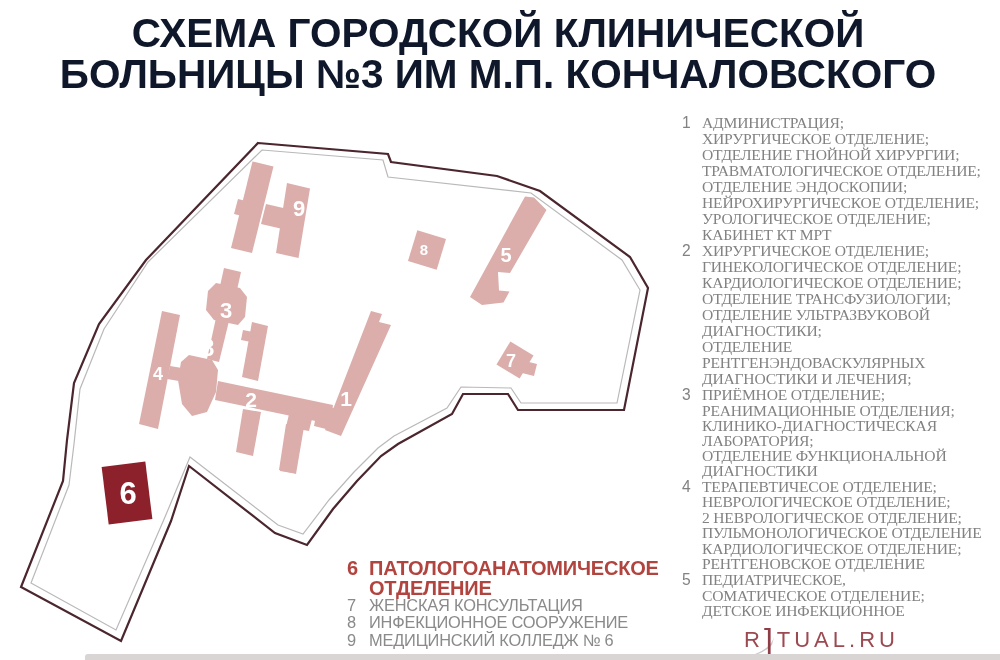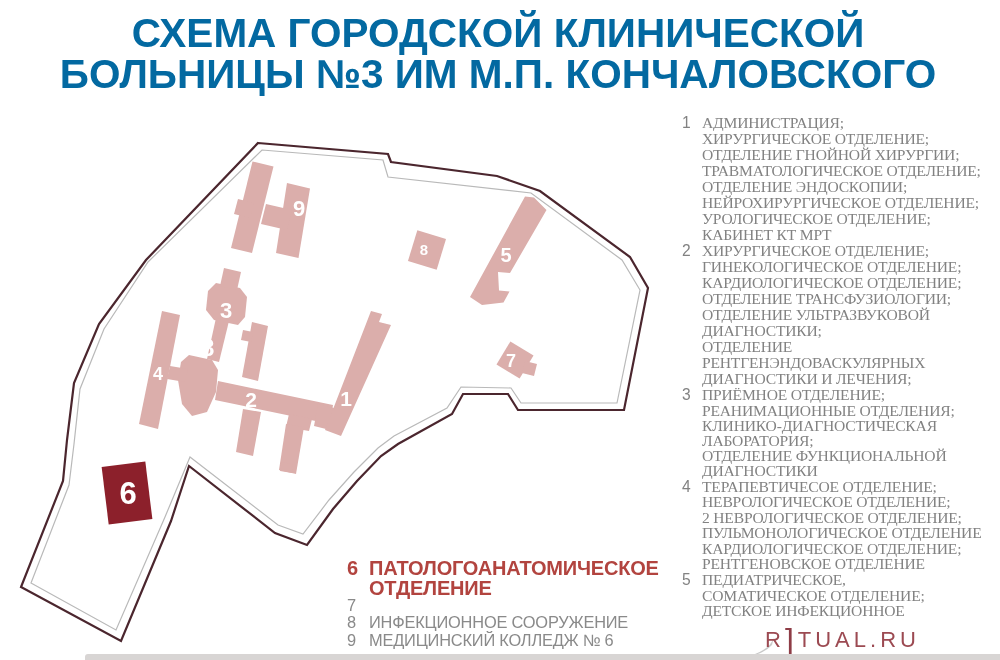--- a/index.html
+++ b/index.html
@@ -1,26 +1,26 @@
 <!DOCTYPE html>
 <html><head>
 <meta charset="utf-8">
 <style>
   html,body{margin:0;padding:0;}
   body{width:1000px;height:660px;background:#ffffff;font-family:"Liberation Sans",sans-serif;position:relative;overflow:hidden;}
-  .title{position:absolute;left:0;top:13px;width:996px;text-align:center;color:#0369a1;font-weight:bold;font-size:40.5px;line-height:41px;letter-spacing:0px;}
+  .title{position:absolute;left:0;top:13px;width:996px;text-align:center;color:#0f172a;font-weight:bold;font-size:40.5px;line-height:41px;letter-spacing:0px;}
   .rleg{position:absolute;left:682px;top:114.5px;width:318px;color:#828282;font-size:15.6px;line-height:16.05px;letter-spacing:-0.2px;}
   .rleg .row{display:flex;}
   .rleg .n{width:20px;flex:none;}
   .rleg .t{flex:none;width:298px;font-family:Liberation Serif, serif;}
   .bleg{position:absolute;left:347px;top:597px;color:#8a8a8a;font-size:16.4px;line-height:17.3px;letter-spacing:-0.2px;}
   .bleg .row{display:flex;}
   .bleg .n{width:22px;flex:none;}
   .b6{color:#b2443f;font-weight:bold;font-size:20px;line-height:20.2px;letter-spacing:-0.2px;position:absolute;left:0;top:-39px;}
-  .logo{position:absolute;left:765px;top:622px;color:#9c4a52;font-size:22px;letter-spacing:4px;text-align:right;}
+  .logo{position:absolute;left:744px;top:622px;color:#9c4a52;font-size:22px;letter-spacing:4px;text-align:right;}
   .strip{position:absolute;left:85px;top:654px;width:915px;height:6px;background:#d8d5d4;border-radius:3px 0 0 0;}
 </style>
 </head>
 <body>
 
 <div class="title">СХЕМА ГОРОДСКОЙ КЛИНИЧЕСКОЙ<br>БОЛЬНИЦЫ №3 ИМ М.П. КОНЧАЛОВСКОГО</div>
 
 <svg width="1000" height="660" viewBox="0 0 1000 660" style="position:absolute;left:0;top:0;">
 
   <path d="M262,150 L383,160 L388,177 L531,193 L622,260 L640,290 L617,403 L521,403 L511,388 L461,387 L447,408 L394,436 L378,448 L354,472 L329,500 L303,534 L278,525 L190,457 L165,517 L116,630 L31,583 L69,485 L74,444 L80,389 L104,329 L148,262 L262,150Z" fill="none" stroke="#b9b9b9" stroke-width="1.2"></path>
@@ -125,20 +125,21 @@
     </div>
 </div>
 
 <div class="bleg">
   <div class="row b6">
       <span class="n">6</span>
       <span class="t">ПАТОЛОГОАНАТОМИЧЕСКОЕ<br>ОТДЕЛЕНИЕ</span>
     </div>
   <div class="row">
       <span class="n">7</span>
+      <span class="t">ЖЕНСКАЯ КОНСУЛЬТАЦИЯ</span>
     </div>
   <div class="row">
       <span class="n">8</span>
       <span class="t">ИНФЕКЦИОННОЕ СООРУЖЕНИЕ</span>
     </div>
   <div class="row">
       <span class="n">9</span>
       <span class="t">МЕДИЦИНСКИЙ КОЛЛЕДЖ № 6</span>
     </div>
 </div>

